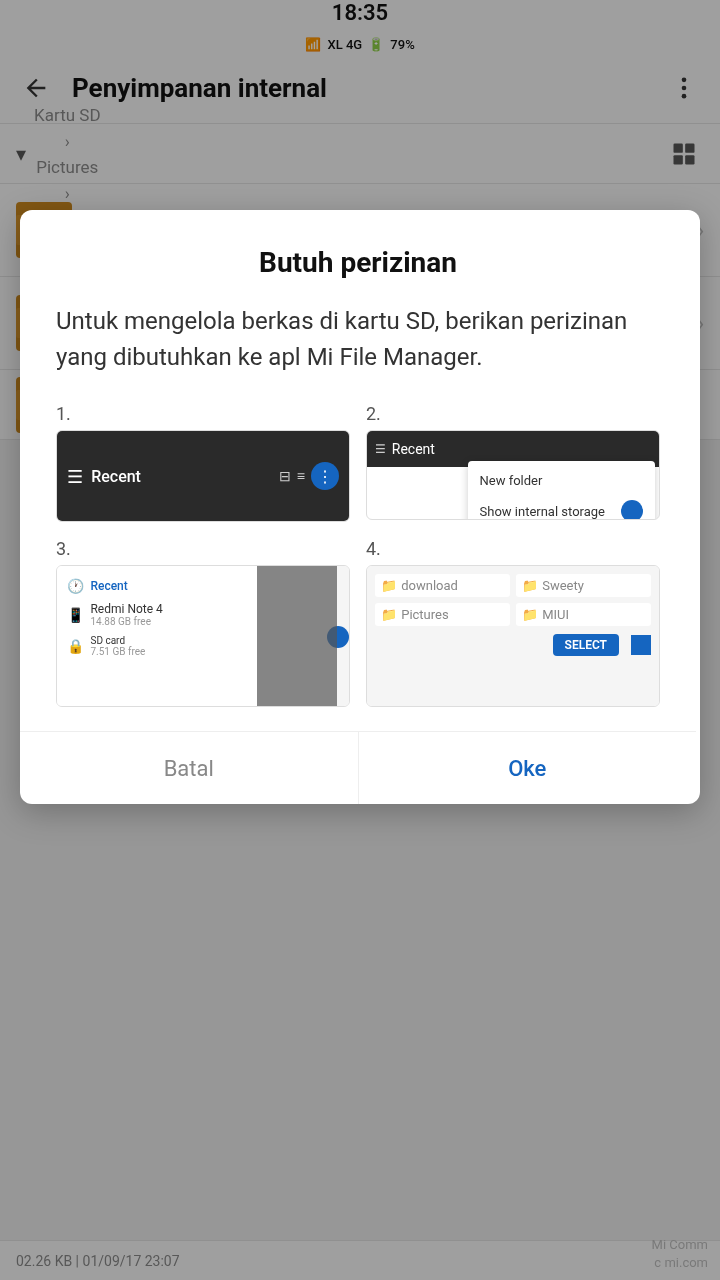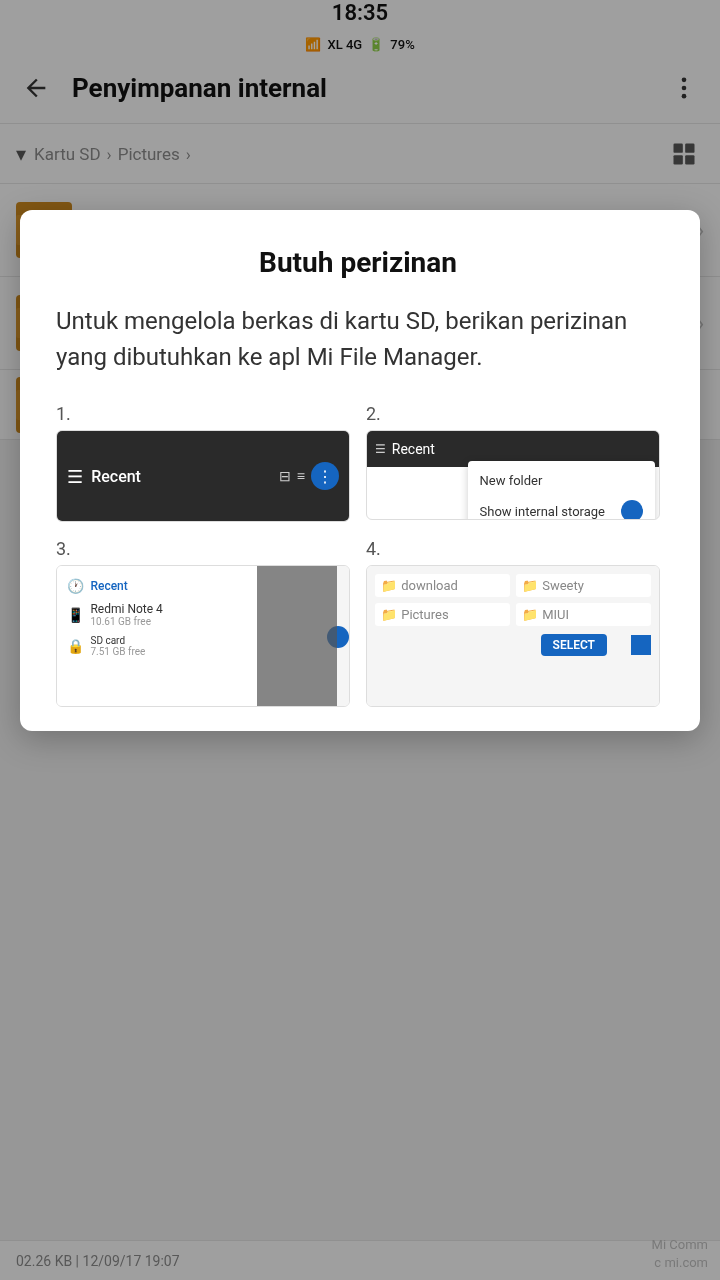--- a/index.html
+++ b/index.html
@@ -80,20 +80,21 @@
       display: flex;
       align-items: center;
       gap: 8px;
     }
     .breadcrumb-text {
       font-size: 17px;
       color: #888;
       display: flex;
       align-items: center;
       gap: 6px;
+      flex-direction: column;
     }
     .chevron-down {
       font-size: 20px;
       color: #555;
     }
 
     
     .file-list {
       background: #f5f5f5;
     }
@@ -528,21 +529,21 @@
           <div class="step3-img">
             <div class="step3-drawer">
               <div class="step3-item">
                 <span class="icon-s">🕐</span>
                 <span style="font-weight:500;color:#1565c0;">Recent</span>
               </div>
               <div class="step3-item">
                 <span class="icon-s">📱</span>
                 <div>
                   <div style="font-size:12px;">Redmi Note 4</div>
-                  <div style="font-size:10px;color:#999;">10.61 GB free</div>
+                  <div style="font-size:10px;color:#999;">14.88 GB free</div>
                 </div>
               </div>
               <div class="step3-item">
                 <span class="icon-s">🔒</span>
                 <div>
                   <div style="font-size:10px;">SD card</div>
                   <div style="font-size:10px;color:#999;">7.51 GB free</div>
                 </div>
               </div>
             </div>
@@ -568,33 +569,37 @@
               <div class="step4-folder">
                 <span>📁</span>
                 <span>Pictures</span>
               </div>
               <div class="step4-folder">
                 <span>📁</span>
                 <span>MIUI</span>
               </div>
             </div>
             <div class="step4-select-btn">
-              <div style="display:flex;align-items:center;gap:24px;border-radius:9px;">
+              <div style="display:flex;align-items:center;gap:12px;border-radius:9px;">
                 <div class="step4-select">SELECT</div>
                 <div style="width:20px;height:20px;background:#1565c0;border-radius:50;"></div>
               </div>
             </div>
           </div>
         </div>
       </div>
     </div>
 
+    <div class="modal-actions">
+      <button class="modal-btn cancel">Batal</button>
+      <button class="modal-btn ok">Oke</button>
+    </div>
   </div>
 </div>
 
 <div class="bottom-bar">
-  <span>02.26 KB | 12/09/17 19:07</span>
+  <span>02.26 KB | 01/09/17 23:07</span>
 </div>
 
 <div class="mi-watermark">
   <div>Mi Comm</div>
   <div>c mi.com</div>
 </div>
 
 </body></html>

